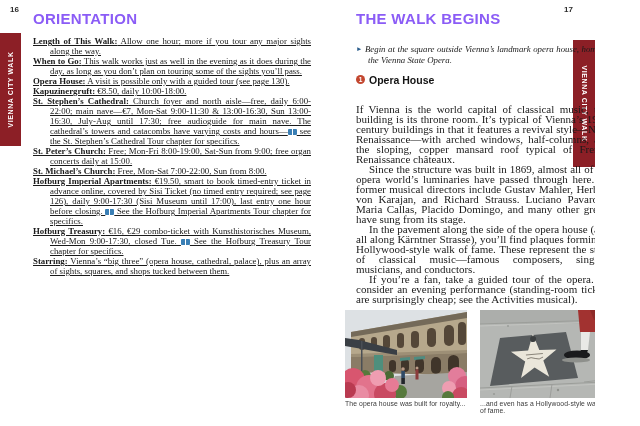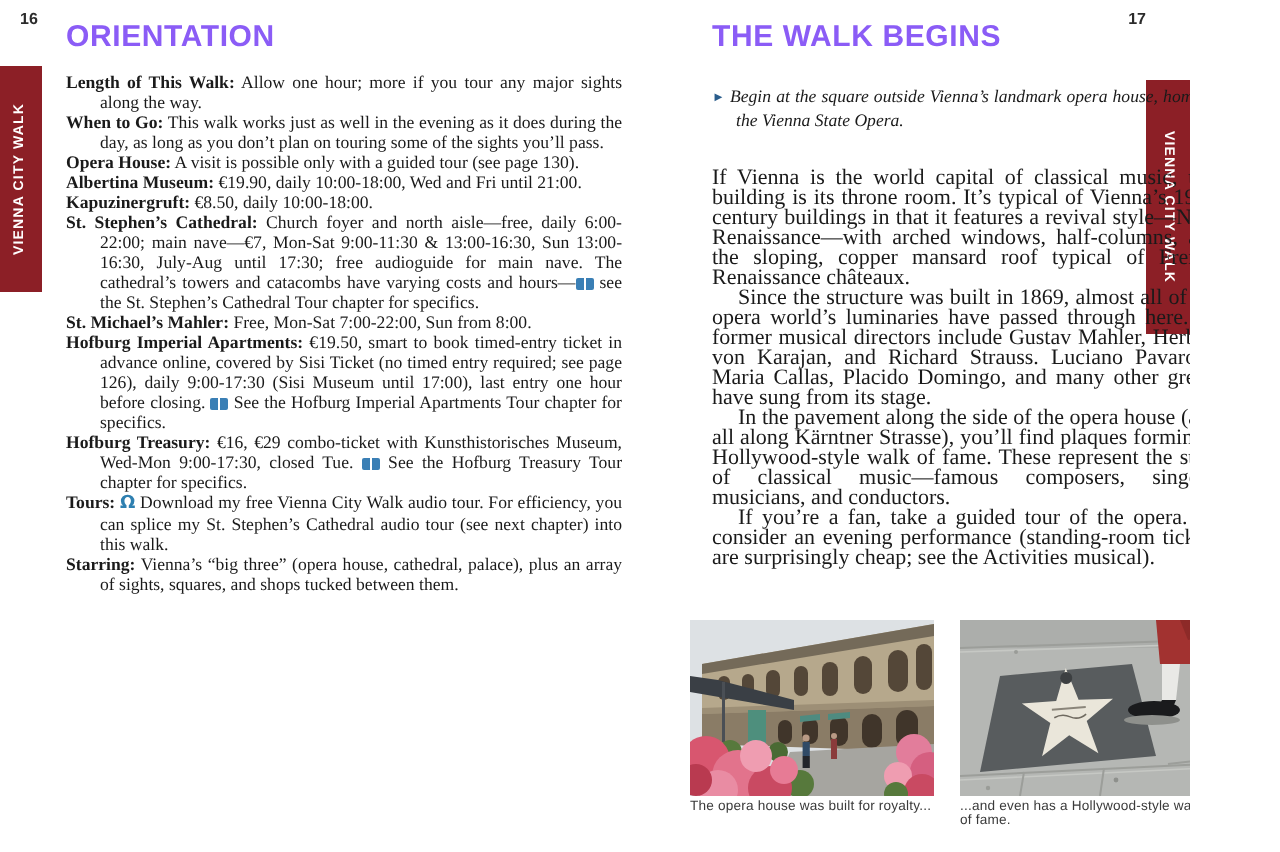--- a/index.html
+++ b/index.html
@@ -32,21 +32,21 @@
 
   .section-title {
     margin:0; color:#8b5cf6;
     font:bold 15px "Liberation Sans", sans-serif; letter-spacing:0.3px;
   }
 
   
   #left-content { position:absolute; left:33px; top:10px; width:278px; }
   .entries {
     margin-top:9px; font-size:8.8px; line-height:10px;
-    text-align:justify; color:#1a1a1a;
+    text-align:justify; color:#1a1a1a;text-decoration:underline;
   }
   .entry { margin:0; padding-left:17px; text-indent:-17px; }
   .entry b { font-weight:bold; }
 
   .icon-book {
     display:inline-block; width:9px; height:6px; border-radius:1px;
     background:linear-gradient(to right,#3a7fb5 44%,#ffffff 44%,#ffffff 56%,#3a7fb5 56%);
     vertical-align:-0.5px;
   }
   .icon-headphones {
@@ -100,34 +100,37 @@
   <div class="tab" id="tab-right">
     <span>VIENNA CITY WALK</span>
   </div>
 
   <div id="left-content">
     <h1 class="section-title">ORIENTATION</h1>
     <div class="entries">
       <p class="entry"><b>Length of This Walk:</b><span> Allow one hour; more if you tour any major sights along the way.</span></p>
       <p class="entry"><b>When to Go:</b><span> This walk works just as well in the evening as it does during the day, as long as you don’t plan on touring some of the sights you’ll pass.</span></p>
       <p class="entry"><b>Opera House:</b><span> A visit is possible only with a guided tour (see page 130).</span></p>
-      <p class="entry"><b>Albertina Museum:</b><span> €19.90, daily 10:00-18:00, Wed and Fri until 21:00.</span></p>
       <p class="entry"><b>Kapuzinergruft:</b><span> €8.50, daily 10:00-18:00.</span></p>
       <p class="entry"><b>St. Stephen’s Cathedral:</b><span> Church foyer and north aisle—free, daily 6:00-22:00; main nave—€7, Mon-Sat 9:00-11:30 &amp; 13:00-16:30, Sun 13:00-16:30, July-Aug until 17:30; free audioguide for main nave. The cathedral’s towers and catacombs have varying costs and hours—</span><span class="icon-book"></span><span> see the St. Stephen’s Cathedral Tour chapter for specifics.</span></p>
-      <p class="entry"><b>St. Michael’s Mahler:</b><span> Free, Mon-Sat 7:00-22:00, Sun from 8:00.</span></p>
+      <p class="entry"><b>St. Peter’s Church:</b><span> Free; Mon-Fri 8:00-19:00, Sat-Sun from 9:00; free organ concerts daily at 15:00.</span></p>
+      <p class="entry"><b>St. Michael’s Church:</b><span> Free, Mon-Sat 7:00-22:00, Sun from 8:00.</span></p>
       <p class="entry"><b>Hofburg Imperial Apartments:</b><span> €19.50, smart to book timed-entry ticket in advance online, covered by Sisi Ticket (no timed entry required; see page 126), daily 9:00-17:30 (Sisi Museum until 17:00), last entry one hour before closing. </span><span class="icon-book"></span><span> See the Hofburg Imperial Apartments Tour chapter for specifics.</span></p>
       <p class="entry"><b>Hofburg Treasury:</b><span> €16, €29 combo-ticket with Kunsthistorisches Museum, Wed-Mon 9:00-17:30, closed Tue. </span><span class="icon-book"></span><span> See the Hofburg Treasury Tour chapter for specifics.</span></p>
-      <p class="entry"><b>Tours:</b> <span class="icon-headphones">Ω</span><span> Download my free Vienna City Walk audio tour. For efficiency, you can splice my St. Stephen’s Cathedral audio tour (see next chapter) into this walk.</span></p>
       <p class="entry"><b>Starring:</b><span> Vienna’s “big three” (opera house, cathedral, palace), plus an array of sights, squares, and shops tucked between them.</span></p>
     </div>
   </div>
 
   <div id="right-content">
     <h1 class="section-title">THE WALK BEGINS</h1>
     <p class="intro"><span class="bullet">►</span> <span style="font-style:italic">Begin at the square outside Vienna’s landmark opera house, home of the Vienna State Opera.</span></p>
+    <div class="stop-heading">
+      <span class="stop-num">1</span>
+      <span>Opera House</span>
+    </div>
     <div class="body-paras">
       <p>If Vienna is the world capital of classical music, this building is its throne room. It’s typical of Vienna’s 19th-century buildings in that it features a revival style—Neo-Renaissance—with arched windows, half-columns, and the sloping, copper mansard roof typical of French Renaissance châteaux.</p>
       <p class="indent">Since the structure was built in 1869, almost all of the opera world’s luminaries have passed through here. Its former musical directors include Gustav Mahler, Herbert von Karajan, and Richard Strauss. Luciano Pavarotti, Maria Callas, Placido Domingo, and many other greats have sung from its stage.</p>
       <p class="indent">In the pavement along the side of the opera house (and all along Kärntner Strasse), you’ll find plaques forming a Hollywood-style walk of fame. These represent the stars of classical music—famous composers, singers, musicians, and conductors.</p>
       <p class="indent">If you’re a fan, take a guided tour of the opera. Or consider an evening performance (standing-room tickets are surprisingly cheap; see the Activities musical).</p>
     </div>
   </div>
 
   <div id="figures">
     <div class="figure">

